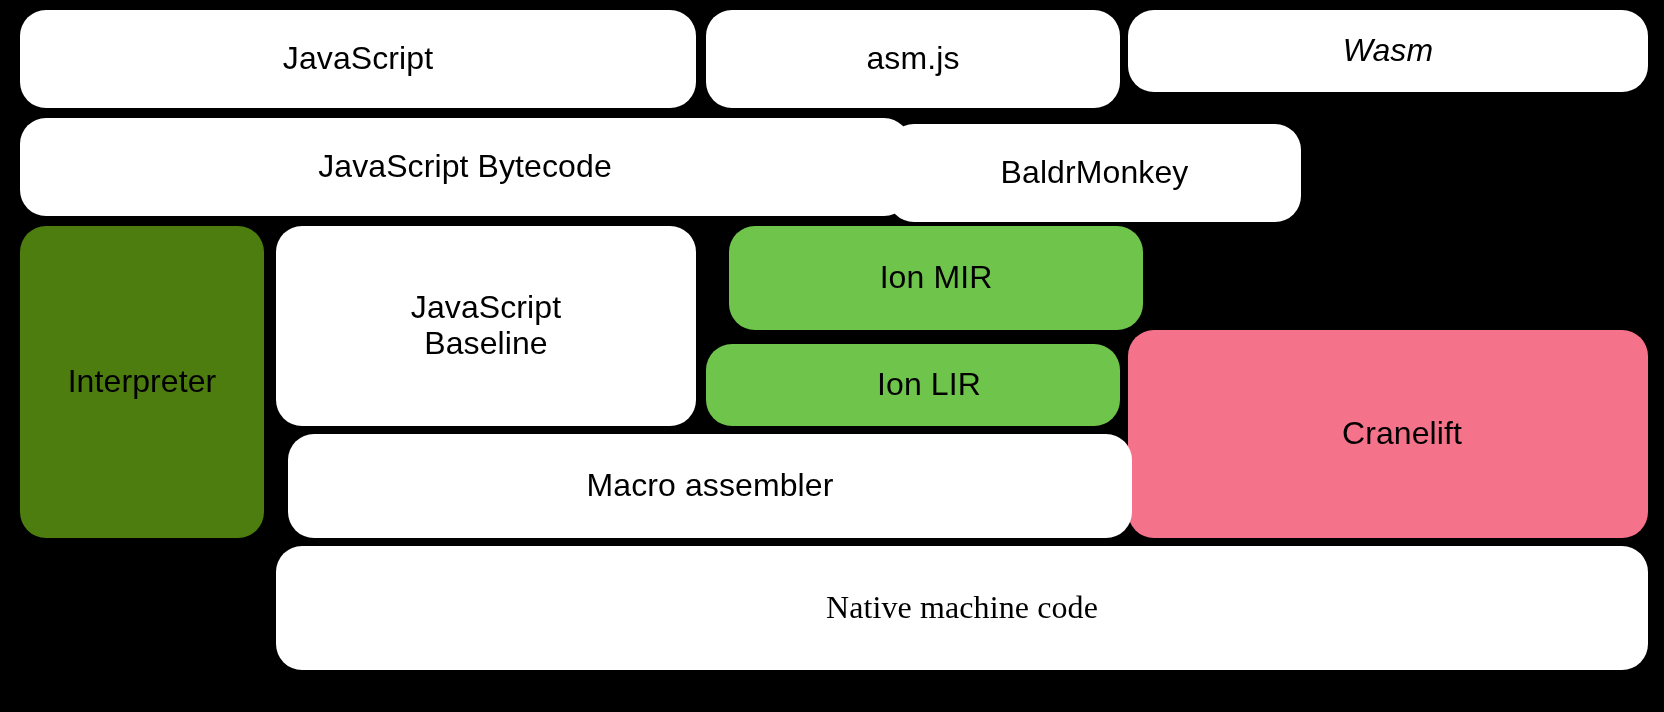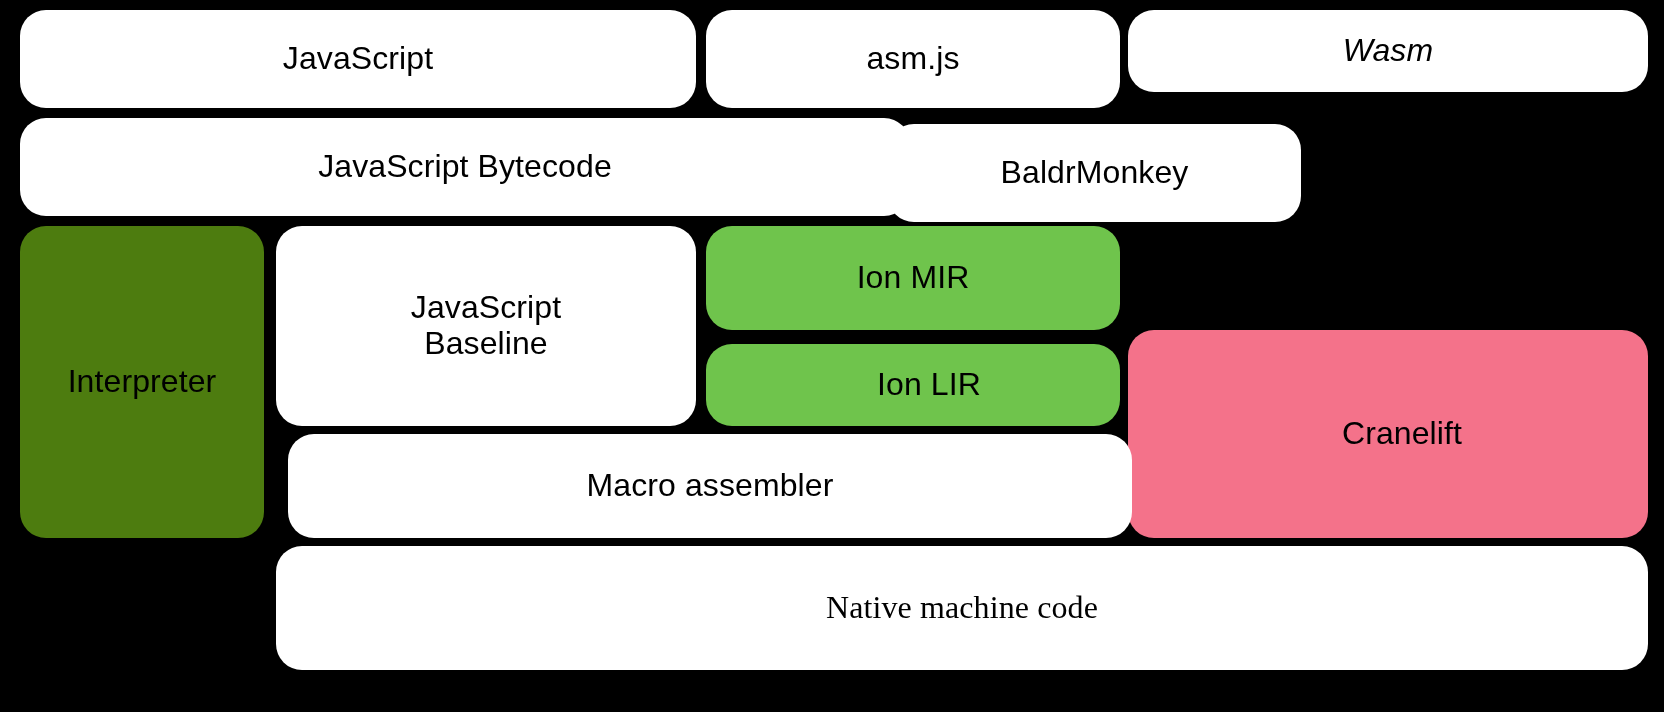--- a/index.html
+++ b/index.html
@@ -49,21 +49,21 @@
 
   <div class="node fill-white" style="left:20px; top:118px; width:890px; height:98px;">JavaScript Bytecode</div>
 
   <div class="node fill-white" style="left:888px; top:118px; width:413px; height:98px;margin-top:6px;">BaldrMonkey</div>
 
   <div class="node fill-gray" style="left:20px; top:226px; width:244px; height:312px;">Interpreter</div>
 
   <div class="node fill-white" style="left:276px; top:226px; width:420px; height:200px;">JavaScript
 Baseline</div>
 
-  <div class="node fill-green" style="left:706px; top:226px; width:414px; height:104px;">Ion MIR</div>
+  <div class="node fill-green" style="left:729px; top:226px; width:414px; height:104px;">Ion MIR</div>
 
   <div class="node fill-green" style="left:706px; top:344px; width:414px; height:82px;padding-left:32px;">Ion LIR</div>
 
   <div class="node fill-pink" style="left:1128px; top:330px; width:520px; height:208px;">Cranelift</div>
 
   <div class="node fill-white" style="left:288px; top:434px; width:844px; height:104px;">Macro assembler</div>
 
   <div class="node fill-white" style="left:276px; top:546px; width:1372px; height:124px;font-family:Liberation Serif, serif;">Native machine code</div>
 
 </div>

